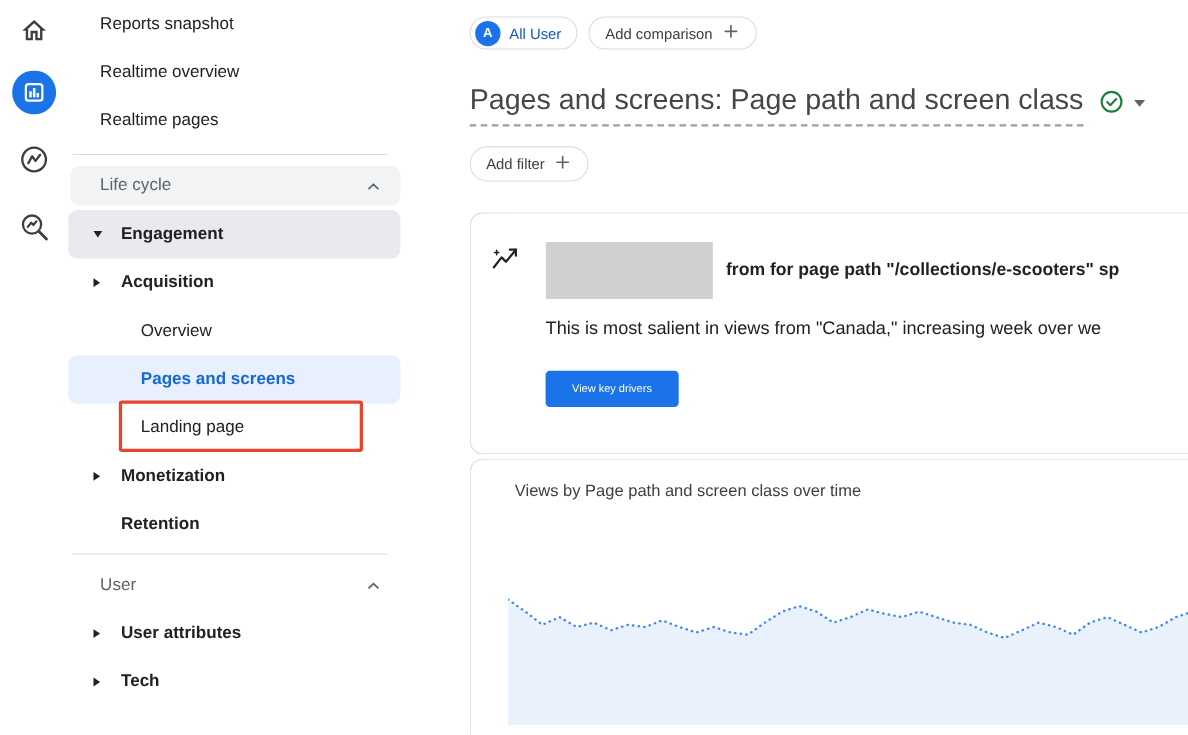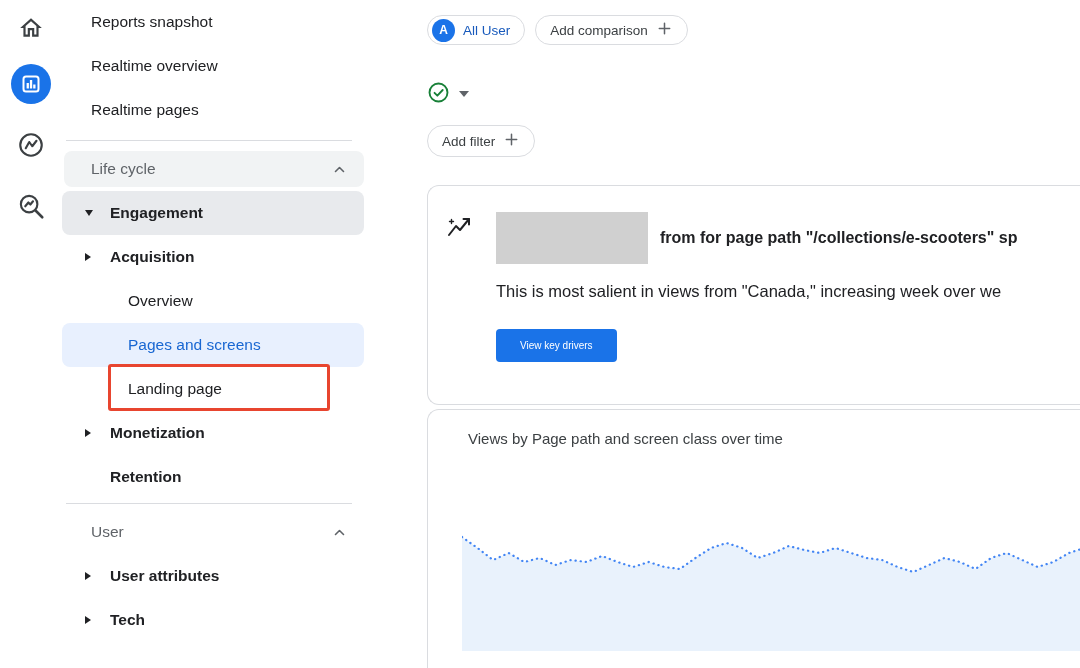--- a/index.html
+++ b/index.html
@@ -27,21 +27,21 @@
   .section-header { height: 36px; margin: 0 2px 4px 2px; border-radius: 8px; display: flex; align-items: center; padding: 0 18px 0 27px; color: #5f6368; font-size: 15.5px; cursor: pointer; gap: 26px; }
   .section-header.shaded { background: #f1f3f4; }
   .section-header .chev { margin-left: auto; display: flex; }
   .side-item.parent { padding-left: 23px; font-weight: bold; }
   .side-item.parent .tri-wrap { width: 14px; margin-right: 11px; display: flex; }
   .tri-r { width: 0; height: 0; border-top: 4.5px solid transparent; border-bottom: 4.5px solid transparent; border-left: 6px solid #202124; }
   .tri-d { width: 0; height: 0; border-left: 4.5px solid transparent; border-right: 4.5px solid transparent; border-top: 6px solid #202124; }
   .side-item.child { padding-left: 66px; }
   .side-item.no-arrow { padding-left: 48px; font-weight: bold; }
   .engagement-row { background: #e8eaed; border-radius: 8px; margin-right: 2px; }
-  .pages-row { background: #e8f0fe; border-radius: 8px; margin-right: 2px; color: #1967d2; font-weight: 400; }
+  .pages-row { background: #e8f0fe; border-radius: 8px; margin-right: 2px; color: #1967d2; font-weight: 700; }
   .annotation-box { position: absolute; left: 46px; top: 364px; width: 222px; height: 47px; border: 3px solid #e8452f; border-radius: 3px; pointer-events: none; z-index: 5; }
 
   
   main { flex: 1; min-width: 0; padding: 15px 0 0 61px; position: relative; }
   .chips-row { display: flex; gap: 10px; align-items: center; }
   .chip { display: inline-flex; align-items: center; height: 30px; border: 1px solid #dadce0; border-radius: 16px; background: #fff; padding: 0 14px; gap: 8px; font-size: 13.5px; font-weight: 500; color: #3c4043; font-family: inherit; cursor: pointer; }
   .users-chip { padding: 0 14px 0 4px; color: #185abc; }
   .avatar { width: 23px; height: 23px; border-radius: 50%; background: #1a73e8; color: #fff; font-size: 12px; font-weight: bold; display: flex; align-items: center; justify-content: center; }
   .title-row { display: flex; align-items: flex-start; margin-top: 30px; gap: 14px; }
   .page-title { font-size: 26px; font-weight: 400; color: #444746; margin: 0; white-space: nowrap; }
@@ -203,20 +203,23 @@
         <span>Add comparison</span>
         <span>
           <svg width="17" height="17" viewBox="0 0 18 18" stroke="#5f6368" stroke-width="1.6" stroke-linecap="round">
               <path d="M9 3.5 V14.5 M3.5 9 H14.5"></path>
             </svg>
         </span>
       </button>
     </div>
 
     <div class="title-row">
+      <h1 class="page-title">
+        <span class="title-text">Pages and screens: Page path and screen class</span>
+      </h1>
       <button class="status-dd">
         <span>
           <svg width="23" height="23" viewBox="0 0 22 22" fill="none" stroke="#188038" stroke-width="1.8" stroke-linecap="round" stroke-linejoin="round">
             <circle cx="11" cy="11" r="8.6"></circle>
             <path d="M7.2 11.3 L9.9 14 L15 8.6"></path>
           </svg>
         </span>
         <span class="caret"></span>
       </button>
     </div>

